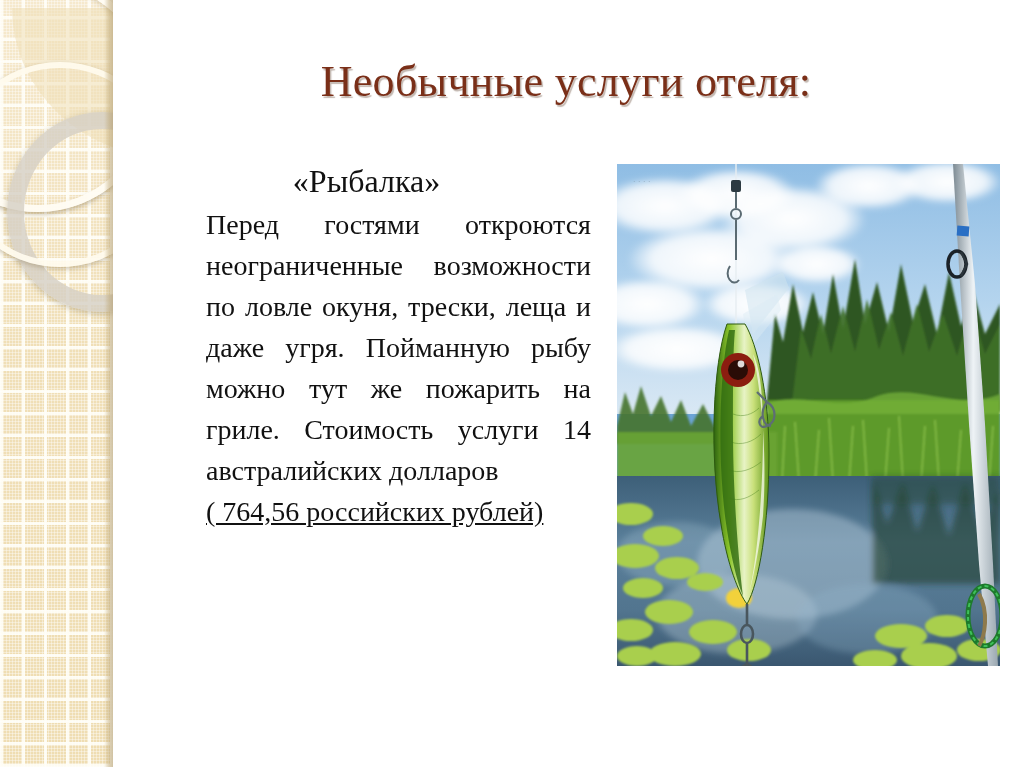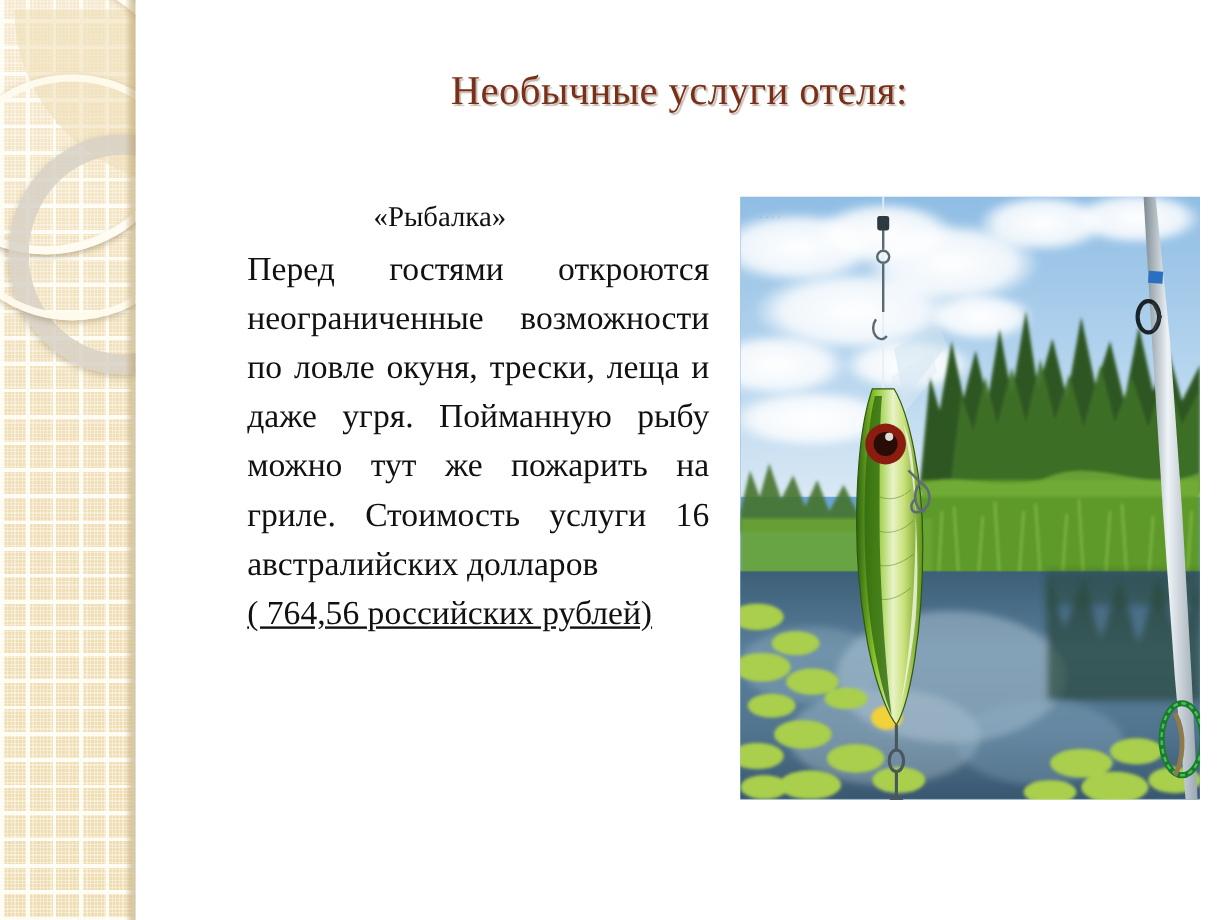--- a/index.html
+++ b/index.html
@@ -107,39 +107,39 @@
     border-bottom-left-radius: 160px 150px;
   }
 
   
   .title {
     position: absolute;
     left: 133px;
     top: 58px;
     width: 866px;
     text-align: center;
-    font-size: 34px;
+    font-size: 44px;
     line-height: 1.1;
     color: #7a2f18;
     letter-spacing: 0.3px;
     text-shadow: 1.5px 1.5px 1px rgba(120,95,80,0.45);
     white-space: nowrap;
   }
 
   
   .text-col {
     position: absolute;
     left: 206px;
     top: 162px;
     width: 385px;
   }
 
   .subhead {
     text-align: center;
-    font-size: 24px;
+    font-size: 32px;
     line-height: 38px;
     color: #111111;
     margin: 0 0 4px 0;
     padding-right: 64px;
   }
 
   .body-text {
     margin: 0;
     font-size: 28px;
     line-height: 41px;
@@ -182,21 +182,21 @@
     <div class="ring ring-gray"></div>
     <div class="ring ring-cream-2"></div>
     <div class="sidebar-edge"></div>
   </div>
 
   <div class="title">Необычные услуги отеля:</div>
 
   <div class="text-col">
     <div class="subhead">«Рыбалка»</div>
     <div class="body-text">
-      <p>Перед гостями откроются неограниченные возможности по ловле окуня, трески, леща и даже угря. Пойманную рыбу можно тут же пожарить на гриле. Стоимость услуги 16 австралийских долларов</p>
+      <p>Перед гостями откроются неограниченные возможности по ловле окуня, трески, леща и даже угря. Пойманную рыбу можно тут же пожарить на гриле. Стоимость услуги 14 австралийских долларов</p>
       <p>( 764,56 российских рублей)</p>
     </div>
   </div>
 
   <div class="photo">
     <svg width="383" height="502" viewBox="0 0 383 502" xmlns="http://www.w3.org/2000/svg">
       <defs>
         <linearGradient id="skyGrad" x1="0" y1="0" x2="0" y2="1">
           <stop offset="0%" stop-color="#8fbde4"></stop>
           <stop offset="55%" stop-color="#b4d4ee"></stop>

